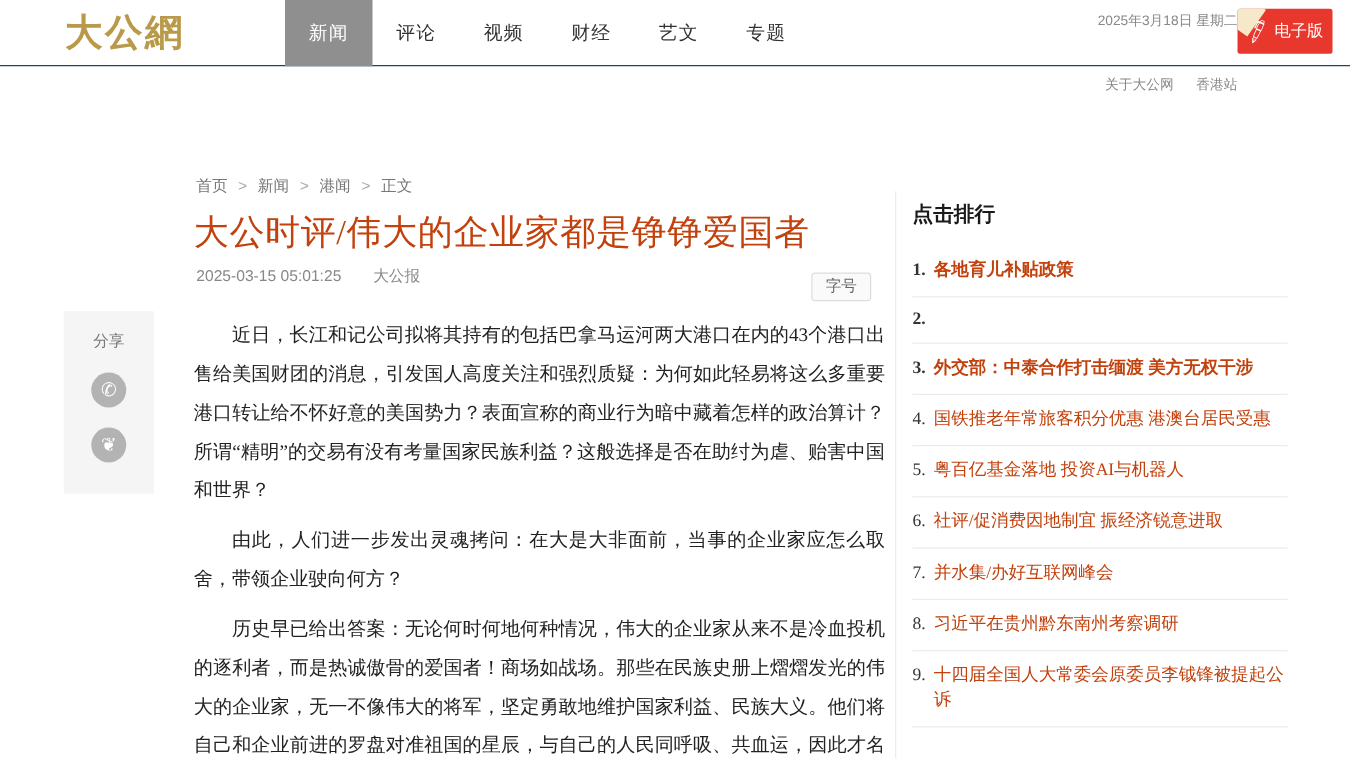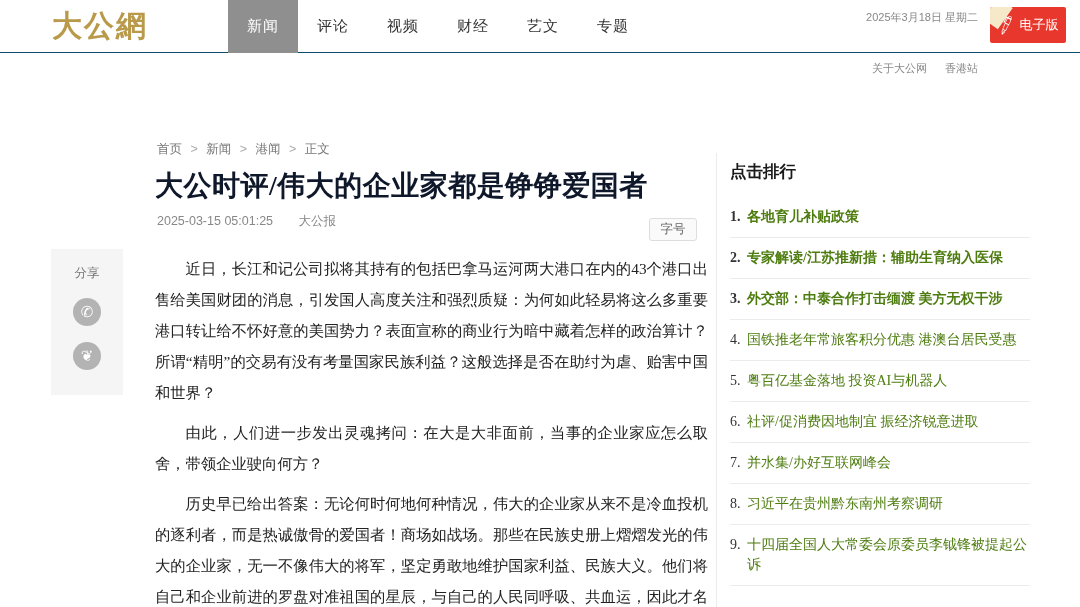--- a/index.html
+++ b/index.html
@@ -37,21 +37,21 @@
     font-size: 15px; color: #333;
     cursor: pointer;
     letter-spacing: 1px;
   }
   .nav-item.active {
     background: #8f8f8f;
     color: #ffffff;
   }
   .header-right {
     position: absolute; right: 14px; top: 7px;
-    display: flex; align-items: flex-start; gap: 12px;
+    display: flex; align-items: flex-start; 
   }
   .header-meta {
     text-align: right;
     font-size: 11px; color: #888; line-height: 19px;
     padding-top: 1px;
   }
   .header-meta .row2 { display: flex; justify-content: flex-end; gap: 18px; margin-top: 32px; }
   .epaper {
     width: 76px; height: 36px;
     background: #e8372c;
@@ -81,22 +81,22 @@
     position: absolute; left: 157px; top: 88px;
     font-size: 12.5px; color: #777;
   }
   .breadcrumb span.crumb { color: #777; cursor: pointer; }
   .breadcrumb span.sepc { color: #aaa; margin: 0 5px; }
   .breadcrumb span.current { color: #777; }
 
   .article-title {
     position: absolute; left: 155px; top: 114px;
     width: 560px;
-    font-size: 28px; font-weight: bold;
-    color: #0f172a;
+    font-size: 28px; font-weight: normal;
+    color: #c2410c;
     font-family: "Liberation Serif", serif;
     letter-spacing: 0.5px;
   }
   .article-meta {
     position: absolute; left: 157px; top: 160px;
     font-size: 12.5px; color: #888;
   }
   .article-meta .src { margin-left: 22px; }
 
   .fontsize-btn {
@@ -154,21 +154,21 @@
     border-bottom: 1px solid #ececec;
     cursor: pointer;
   }
   .rank-num {
     width: 17px; flex: none;
     font-size: 14px; color: #333;
     font-family: "Liberation Serif", serif;
   }
   .rank-item.top .rank-num { color: #333; font-weight: bold; }
   .rank-text {
-    font-size: 14px; color: #4d7c0f; line-height: 20px;
+    font-size: 14px; color: #c2410c; line-height: 20px;
     font-family: "Liberation Serif", serif;
   }
   .rank-item.top .rank-text { font-weight: bold; }
 
   
   .rail-divider {
     position: absolute; left: 716px; top: 100px;
     width: 1px; height: 507px; background: #ececec;
   }
 </style>
@@ -259,21 +259,20 @@
 
     <div class="rail">
       <div class="rail-title">点击排行</div>
 
       <div class="rank-item top">
         <span class="rank-num">1.</span>
         <span class="rank-text">各地育儿补贴政策</span>
       </div>
       <div class="rank-item top">
         <span class="rank-num">2.</span>
-        <span class="rank-text">专家解读/江苏推新措：辅助生育纳入医保</span>
       </div>
       <div class="rank-item top">
         <span class="rank-num">3.</span>
         <span class="rank-text">外交部：中泰合作打击缅渡 美方无权干涉</span>
       </div>
       <div class="rank-item">
         <span class="rank-num">4.</span>
         <span class="rank-text">国铁推老年常旅客积分优惠 港澳台居民受惠</span>
       </div>
       <div class="rank-item">

